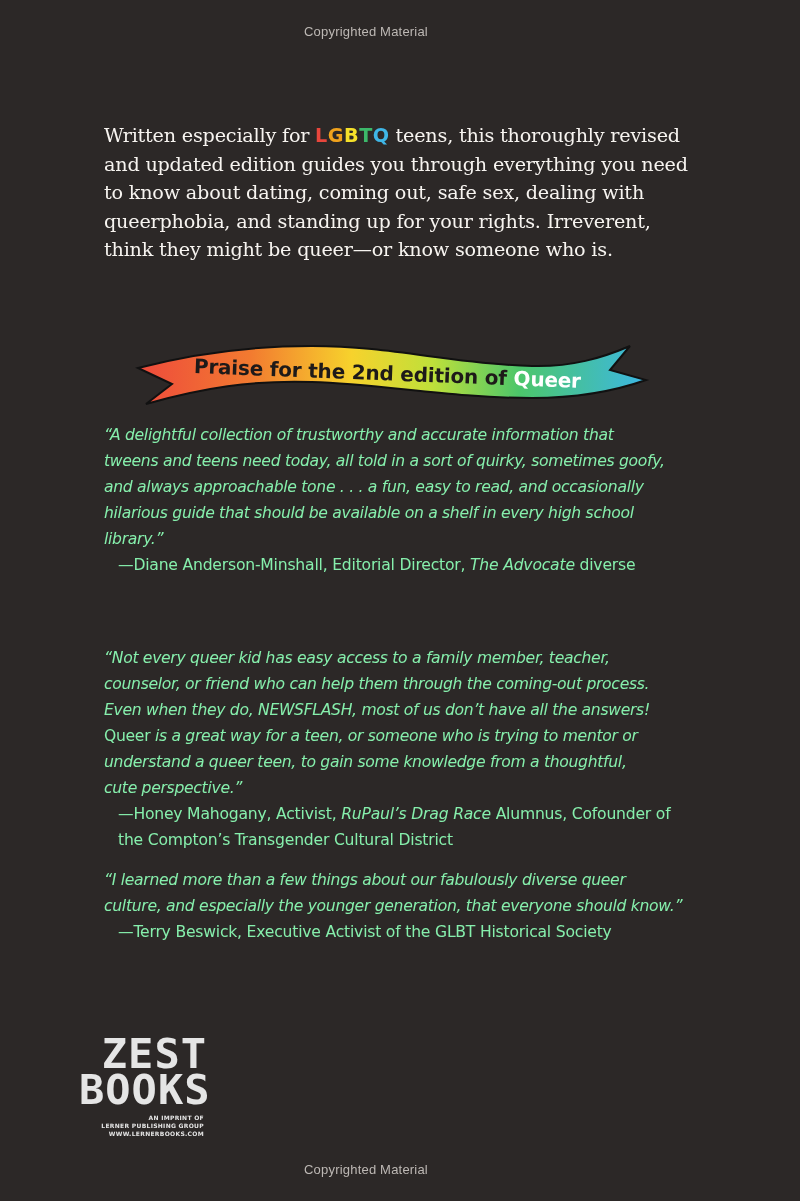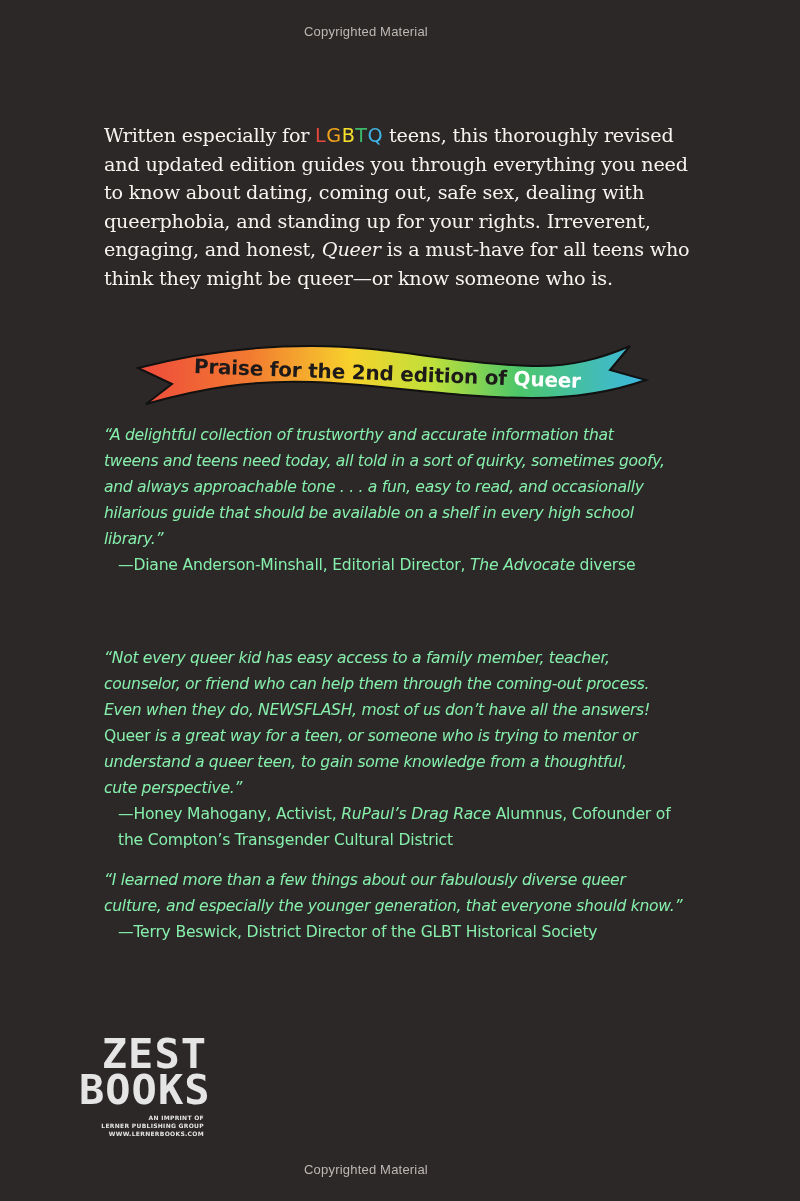--- a/index.html
+++ b/index.html
@@ -17,21 +17,21 @@
   .copyright.top { top: 24px; }
   .copyright.bottom { top: 1162px; }
 
   .blurb {
     position: absolute; left: 104px; top: 122px; width: 680px;
     font-family: "DejaVu Serif", serif;
     font-size: 19.2px; line-height: 28.5px; color: #f7f4f0;
     letter-spacing: -0.2px;
   }
   .blurb .line { display: block; white-space: nowrap; }
-  .lgbtq { font-family: "DejaVu Sans", sans-serif; font-weight: normal; letter-spacing: 0.5px; }
+  .lgbtq { font-family: "DejaVu Sans", sans-serif; font-weight: bold; letter-spacing: 0.5px; }
 
   .banner {
     position: absolute; left: 132px; top: 336px; width: 520px; height: 76px;
   }
   .banner svg { position: absolute; left: 0; top: 0; }
   .banner-text {
     position: absolute; left: 62px; top: 18px;
     font-family: "DejaVu Sans", sans-serif; font-weight: bold;
     font-size: 20px; color: #1e1a19;
     transform: rotate(2.2deg); transform-origin: left center;
@@ -73,21 +73,20 @@
 </head>
 <body>
 
 <div class="copyright top">Copyrighted Material</div>
 
 <div class="blurb">
   <span class="line"><span>Written especially for </span><span class="lgbtq"><span id="l0" style="color: rgb(232, 70, 60);">L</span><span id="l1" style="color: rgb(240, 162, 28);">G</span><span id="l2" style="color: rgb(245, 224, 42);">B</span><span id="l3" style="color: rgb(60, 184, 106);">T</span><span id="l4" style="color: rgb(63, 182, 230);">Q</span></span><span> teens, this thoroughly revised</span></span>
   <span class="line">and updated edition guides you through everything you need</span>
   <span class="line">to know about dating, coming out, safe sex, dealing with</span>
   <span class="line">queerphobia, and standing up for your rights. Irreverent,</span>
-  <span class="line"><span>engaging, and honest, </span><i>Queer</i><span> is a must-have for all teens who</span></span>
   <span class="line">think they might be queer—or know someone who is.</span>
 </div>
 
 <div class="banner">
   <svg width="520" height="76" viewBox="0 0 520 76">
     <defs>
       <linearGradient id="rg" x1="0" y1="0" x2="1" y2="0">
         <stop offset="0" stop-color="#ee4a3c"></stop>
         <stop offset="0.22" stop-color="#f27a30"></stop>
         <stop offset="0.42" stop-color="#f7d22c"></stop>
@@ -117,21 +116,21 @@
   <span class="q-line"><span class="upright">Queer</span><span> is a great way for a teen, or someone who is trying to mentor or</span></span>
   <span class="q-line">understand a queer teen, to gain some knowledge from a thoughtful,</span>
   <span class="q-line">cute perspective.”</span>
   <span class="attr"><span>—Honey Mahogany, Activist, </span><i>RuPaul’s Drag Race</i><span> Alumnus, Cofounder of</span></span>
   <span class="attr2">the Compton’s Transgender Cultural District</span>
 </div>
 
 <div class="quote q3">
   <span class="q-line">“I learned more than a few things about our fabulously diverse queer</span>
   <span class="q-line">culture, and especially the younger generation, that everyone should know.”</span>
-  <span class="attr">—Terry Beswick, District Director of the GLBT Historical Society</span>
+  <span class="attr">—Terry Beswick, Executive Activist of the GLBT Historical Society</span>
 </div>
 
 <div class="logo">
   <span class="logo-word">ZEST</span>
   <span class="logo-word">BOOKS</span>
   <span class="logo-small a">AN IMPRINT OF</span>
   <span class="logo-small">LERNER PUBLISHING GROUP</span>
   <span class="logo-small">WWW.LERNERBOOKS.COM</span>
 </div>
 

